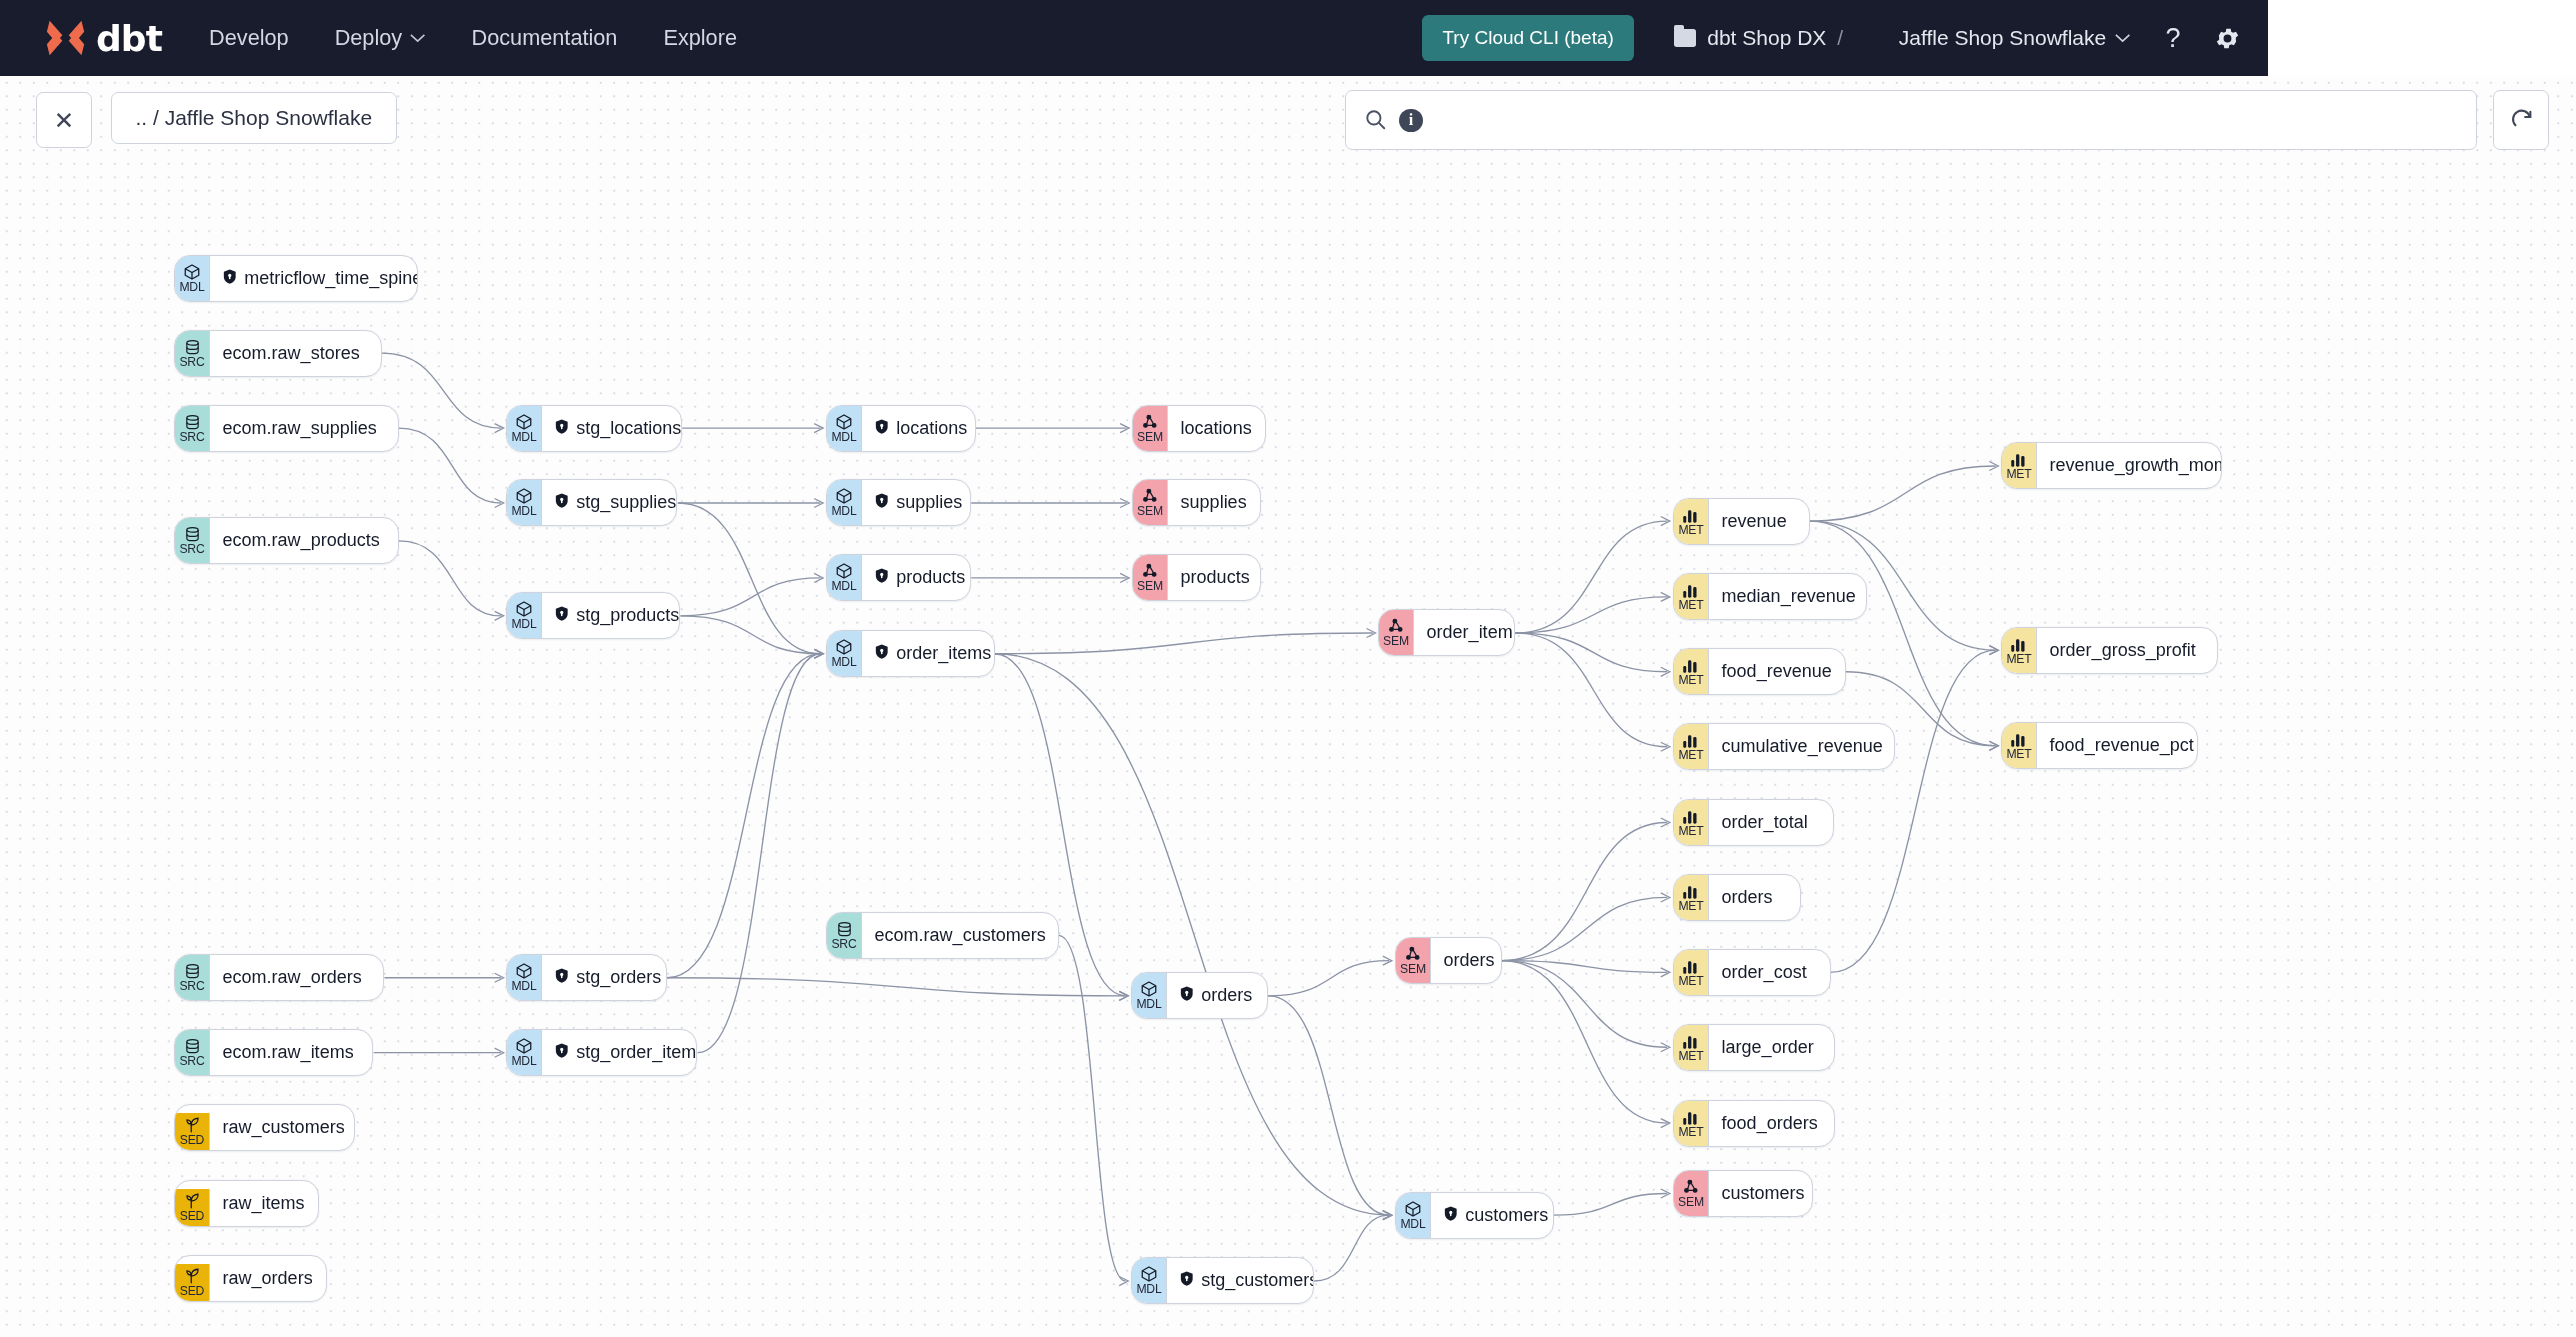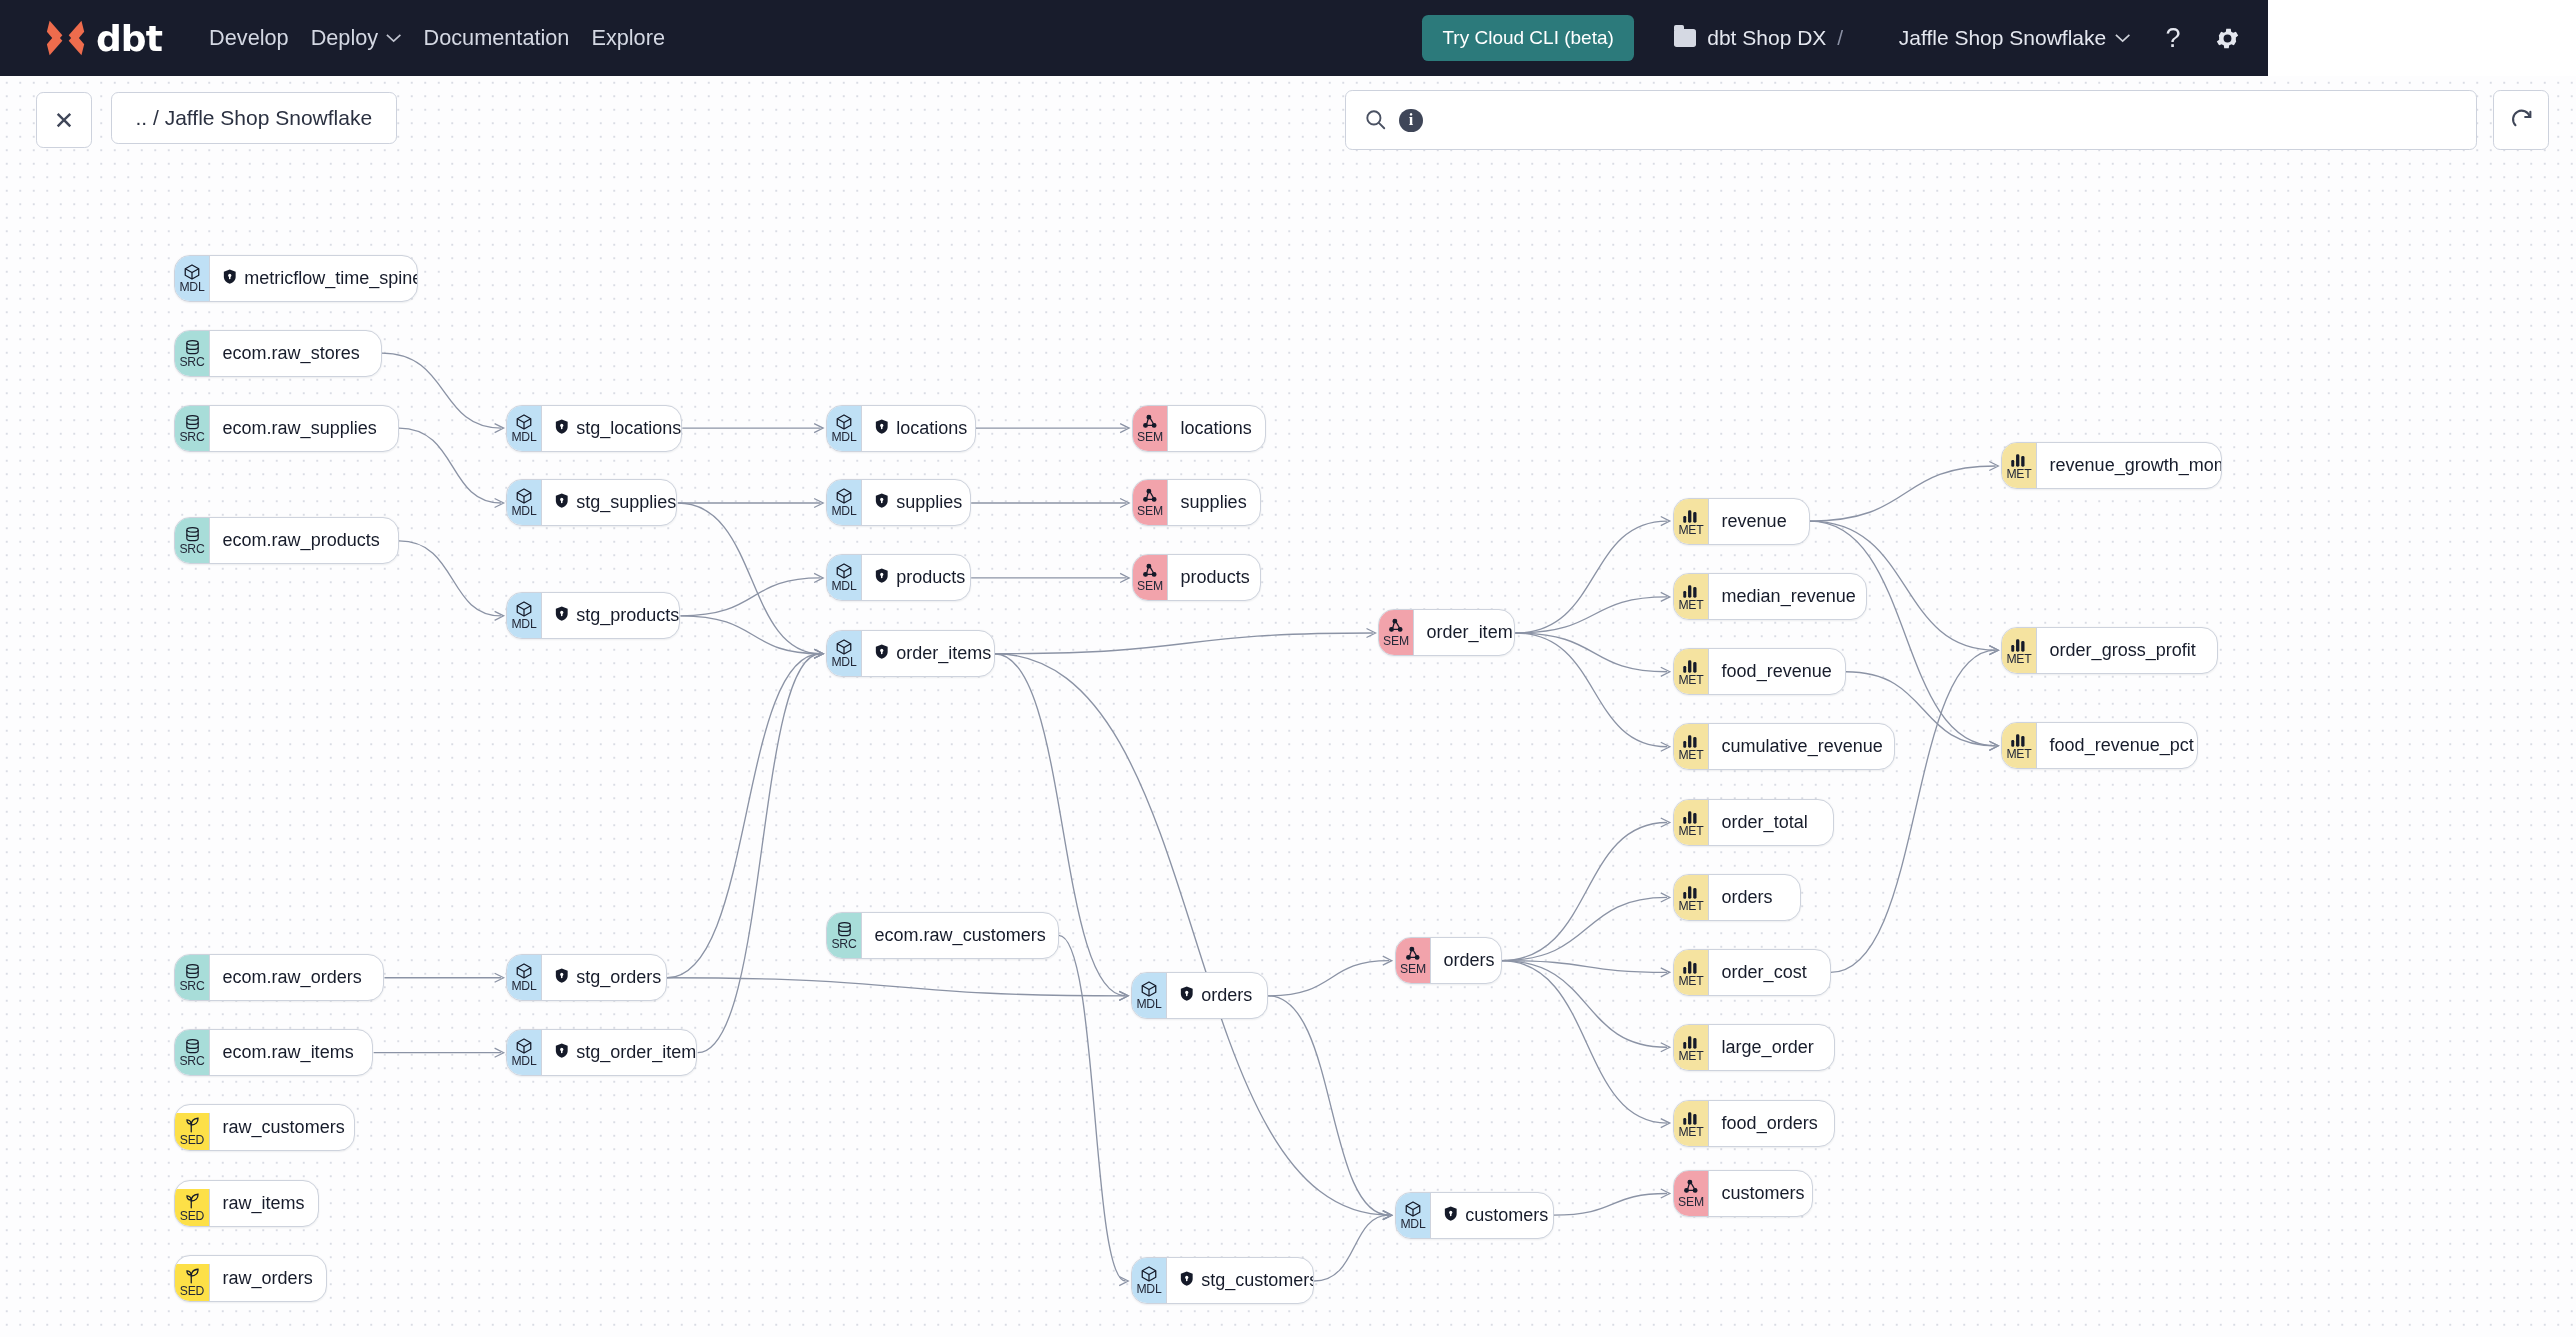--- a/index.html
+++ b/index.html
@@ -14,21 +14,21 @@
   .topnav {
     position: absolute; left: 0; top: 0;
     width: 2268px; height: 76px;
     background: #181c2c;
     display: flex; align-items: center;
     padding: 0 25px;
   }
   .logo-wrap { display: flex; align-items: center; gap: 9px; margin-right: 47px; margin-left: 20px; }
   .logo-x { width: 42px; height: 40px; position: relative; }
   .logo-text { color: #ffffff; font-size: 36px; font-weight: bold; letter-spacing: -0.9px; font-family: "DejaVu Sans", sans-serif; }
-  .nav-links { display: flex; align-items: center; gap: 22px; }
+  .nav-links { display: flex; align-items: center; gap: 46px; }
   .nav-link {
     color: #d4d8e3; font-size: 21.7px; cursor: pointer;
     display: flex; align-items: center; gap: 8.1px;
   }
   .chev { font-size: 15.3px; opacity: .9; }
   .nav-right { margin-left: auto; display: flex; align-items: center; gap: 0; }
   .cli-btn {
     background: #2c7a7b; color: #ffffff;
     font-size: 19px; padding: 11.7px 20px; border-radius: 6.3px;
     cursor: pointer; white-space: nowrap;
@@ -130,21 +130,21 @@
   }
   .badge .bico { height: 18px; display:flex; align-items:flex-end; justify-content:center; }
   .badge .blabel {
     font-size: 12.2px; line-height: 12.6px; color: #232838;
     font-family: "Liberation Sans", sans-serif; letter-spacing: -0.2px;
   }
   .b-mdl { background: #bfe0f5; }
   .b-src { background: #a8ddd9; }
   .b-sem { background: #f2a3ab; }
   .b-met { background: #f5e3a0; }
-  .b-sed { background: #fde047; margin-top: 8px; }
+  .b-sed { background: #eab308; margin-top: 8px; }
   .nbody {
     display: flex; align-items: center; gap: 8.1px;
     padding: 0 16.2px 0 12.6px; white-space: nowrap;
   }
   .nlabel { font-size: 18px; color: #171c2b; font-family: "Liberation Sans", sans-serif; }
   .shield {
     width: 13.5px; height: 15.3px; flex: 0 0 13.5px;
     display: inline-block;
   }
 </style>

